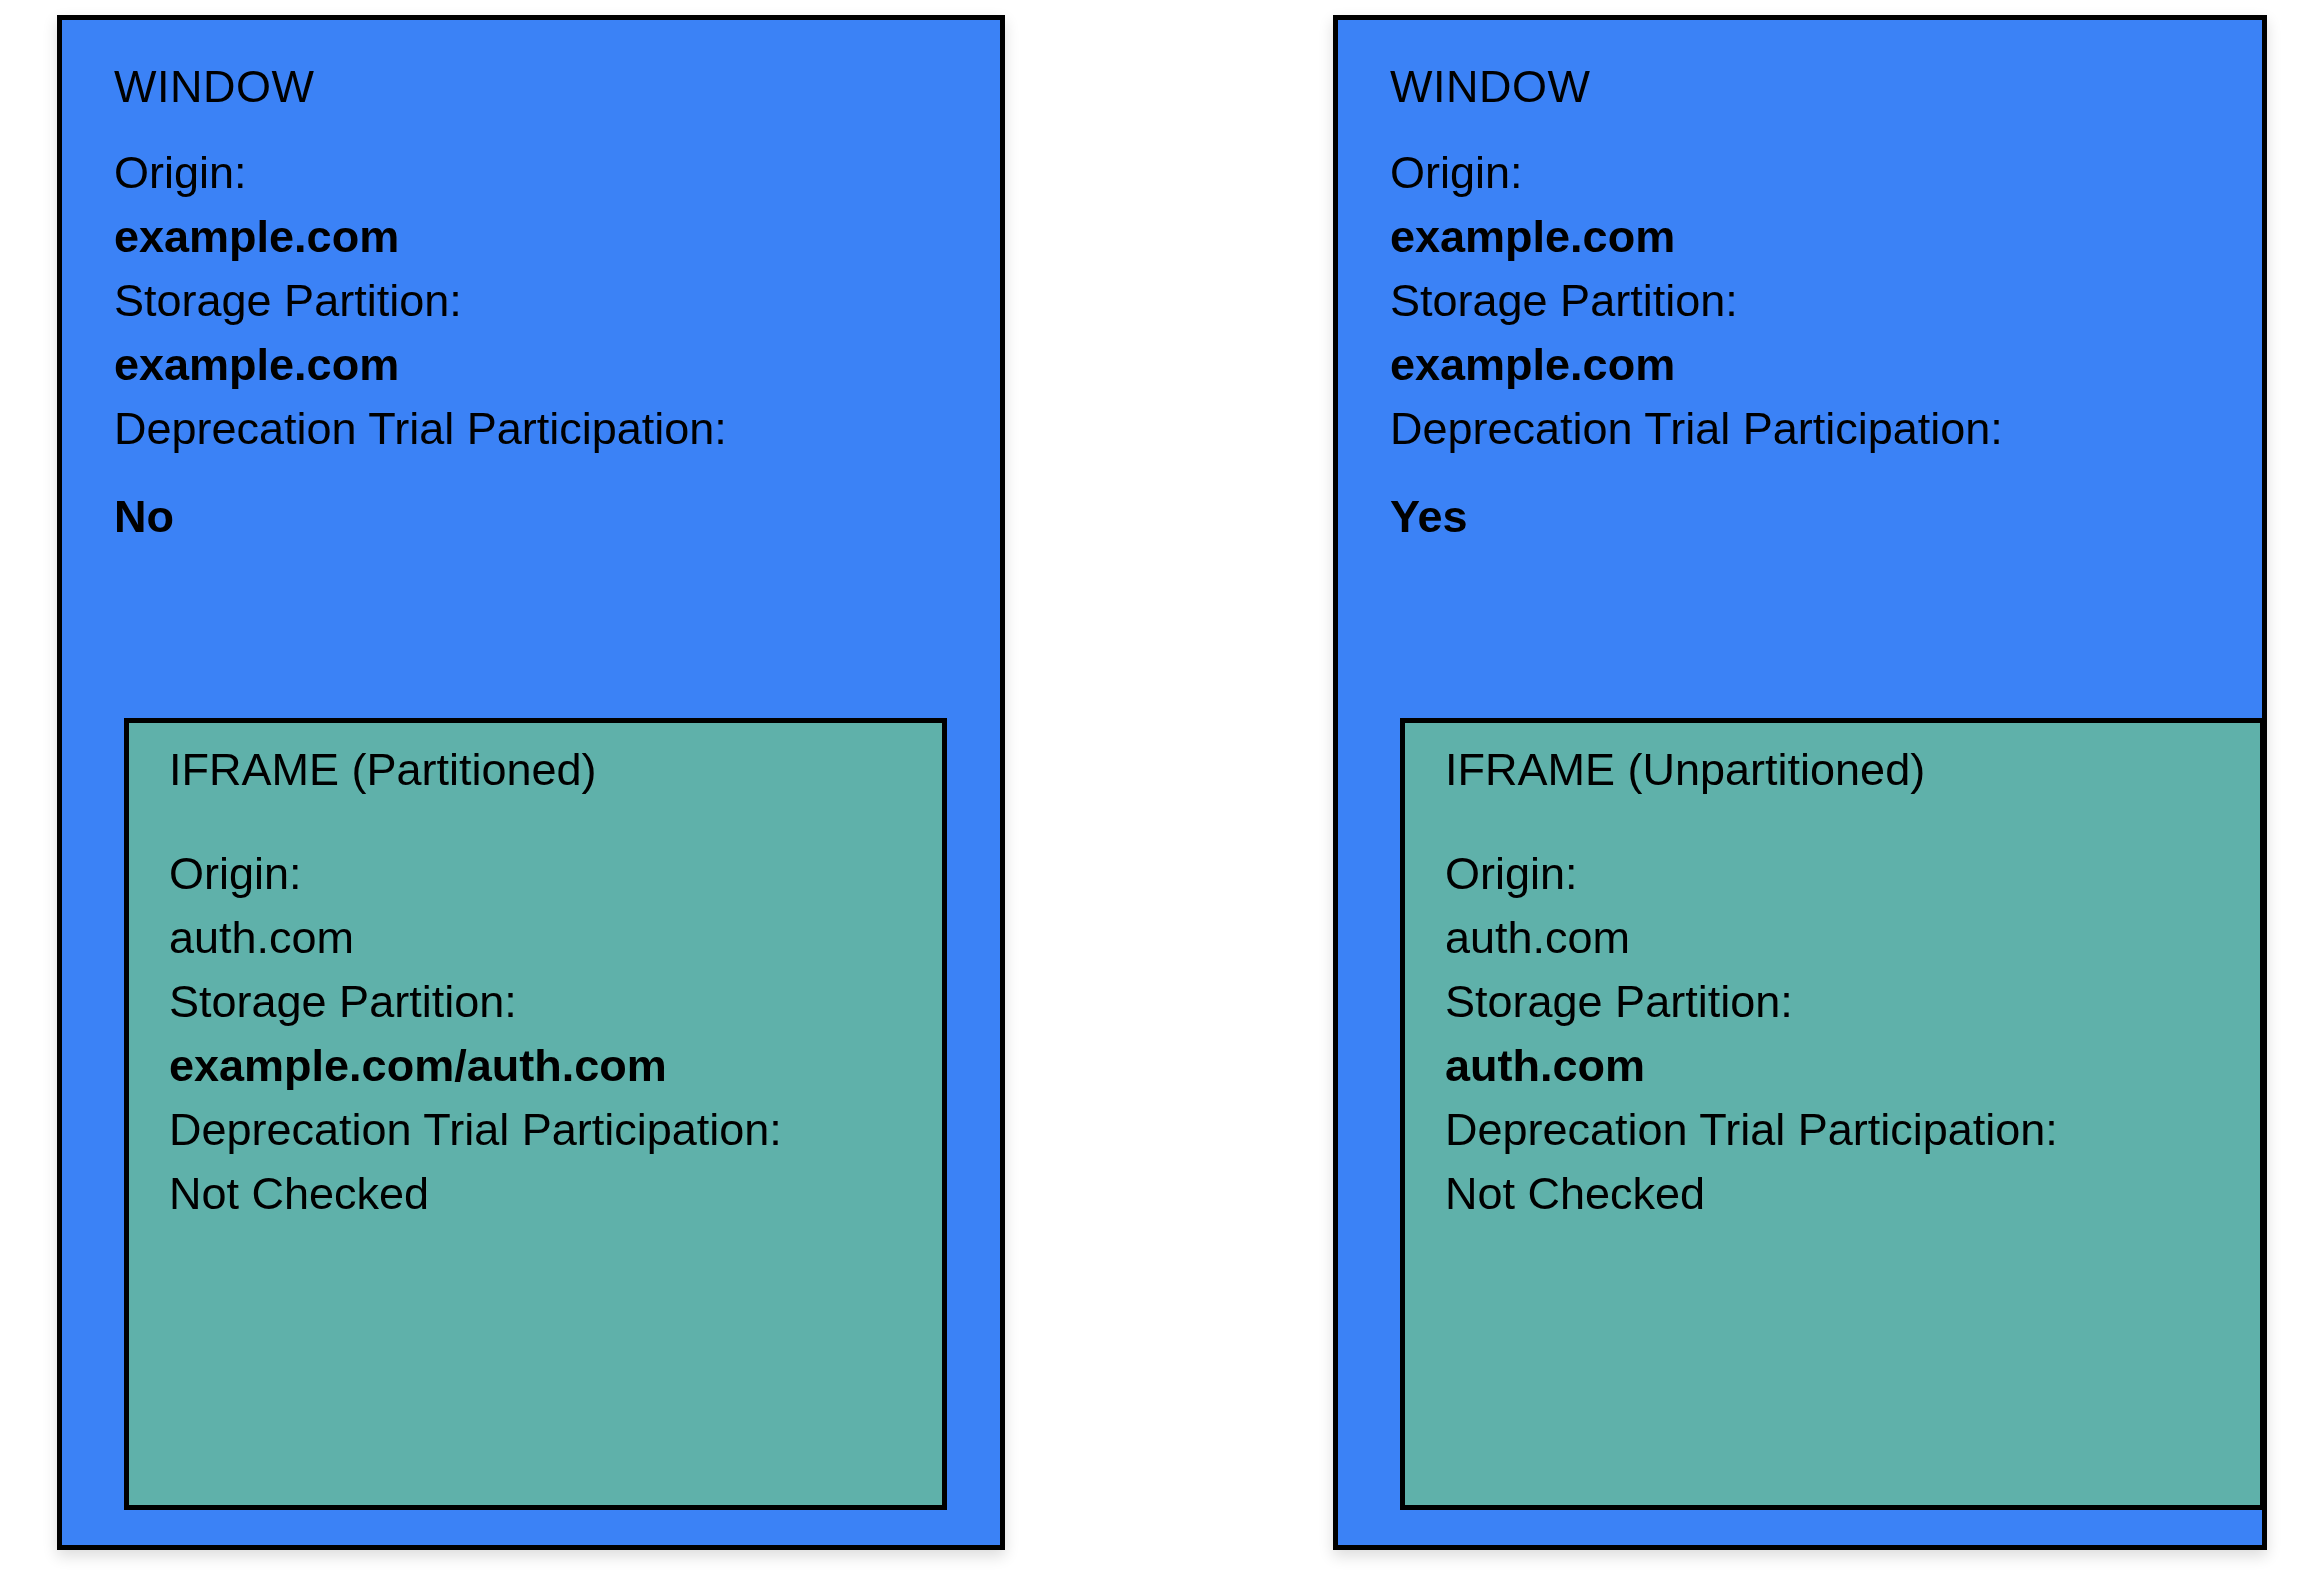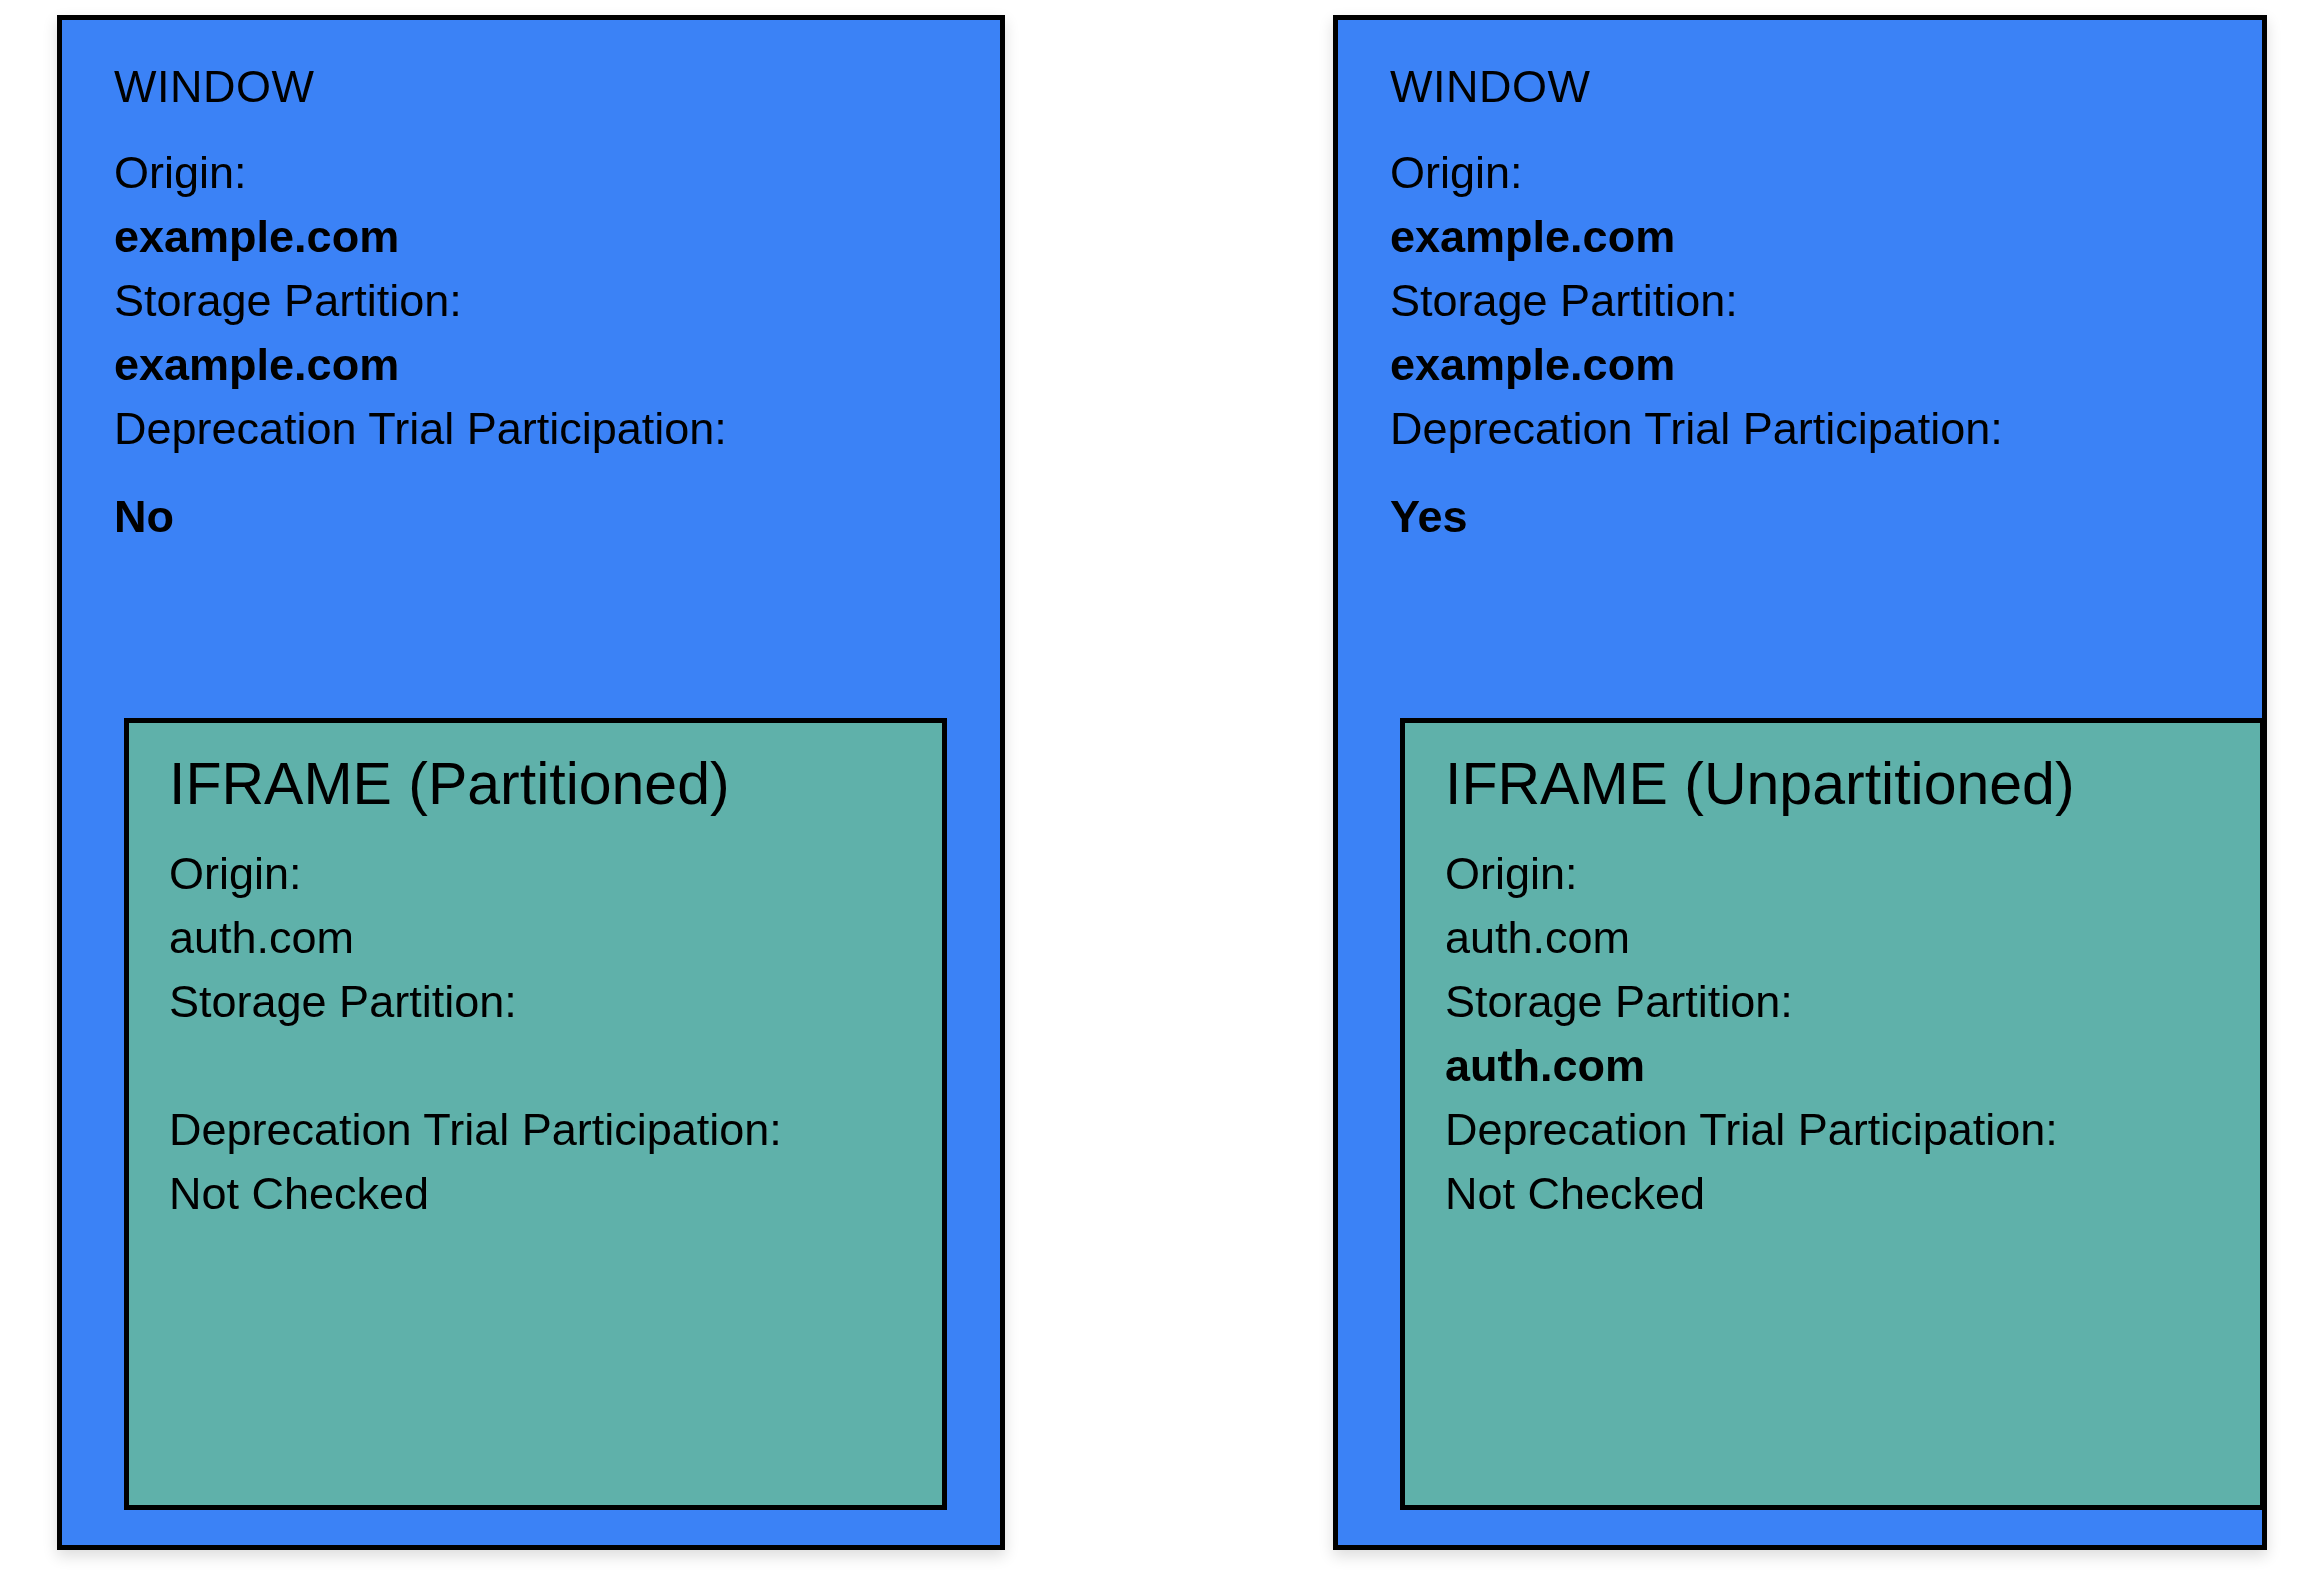--- a/index.html
+++ b/index.html
@@ -77,22 +77,22 @@
   .iframe-box.right {
     left: 62px;
     top: 698px;
     width: 865px;
     height: 792px;
   }
 
   .iframe-title {
     position: absolute;
     left: 40px;
-    top: 32px;
-    font-size: 59px;
+    top: 24px;
+    font-size: 45px;
     line-height: 1.0;
     white-space: nowrap;
   }
   .if-field {
     position: absolute;
     left: 40px;
     font-size: 45px;
     line-height: 64px;
     white-space: nowrap;
   }
@@ -131,20 +131,21 @@
     <div class="iframe-box left">
       <div class="iframe-title">IFRAME (Partitioned)</div>
 
       <div class="if-field if-origin">
         <span class="label">Origin:</span>
         <span class="value">auth.com</span>
       </div>
 
       <div class="if-field if-storage">
         <span class="label">Storage Partition:</span>
+        <span class="value bold">example.com/auth.com</span>
       </div>
 
       <div class="if-field if-trial">
         <span class="label">Deprecation Trial Participation:</span>
         <span class="value">Not Checked</span>
       </div>
     </div>
   </div>
 
   <div class="window-panel right">

